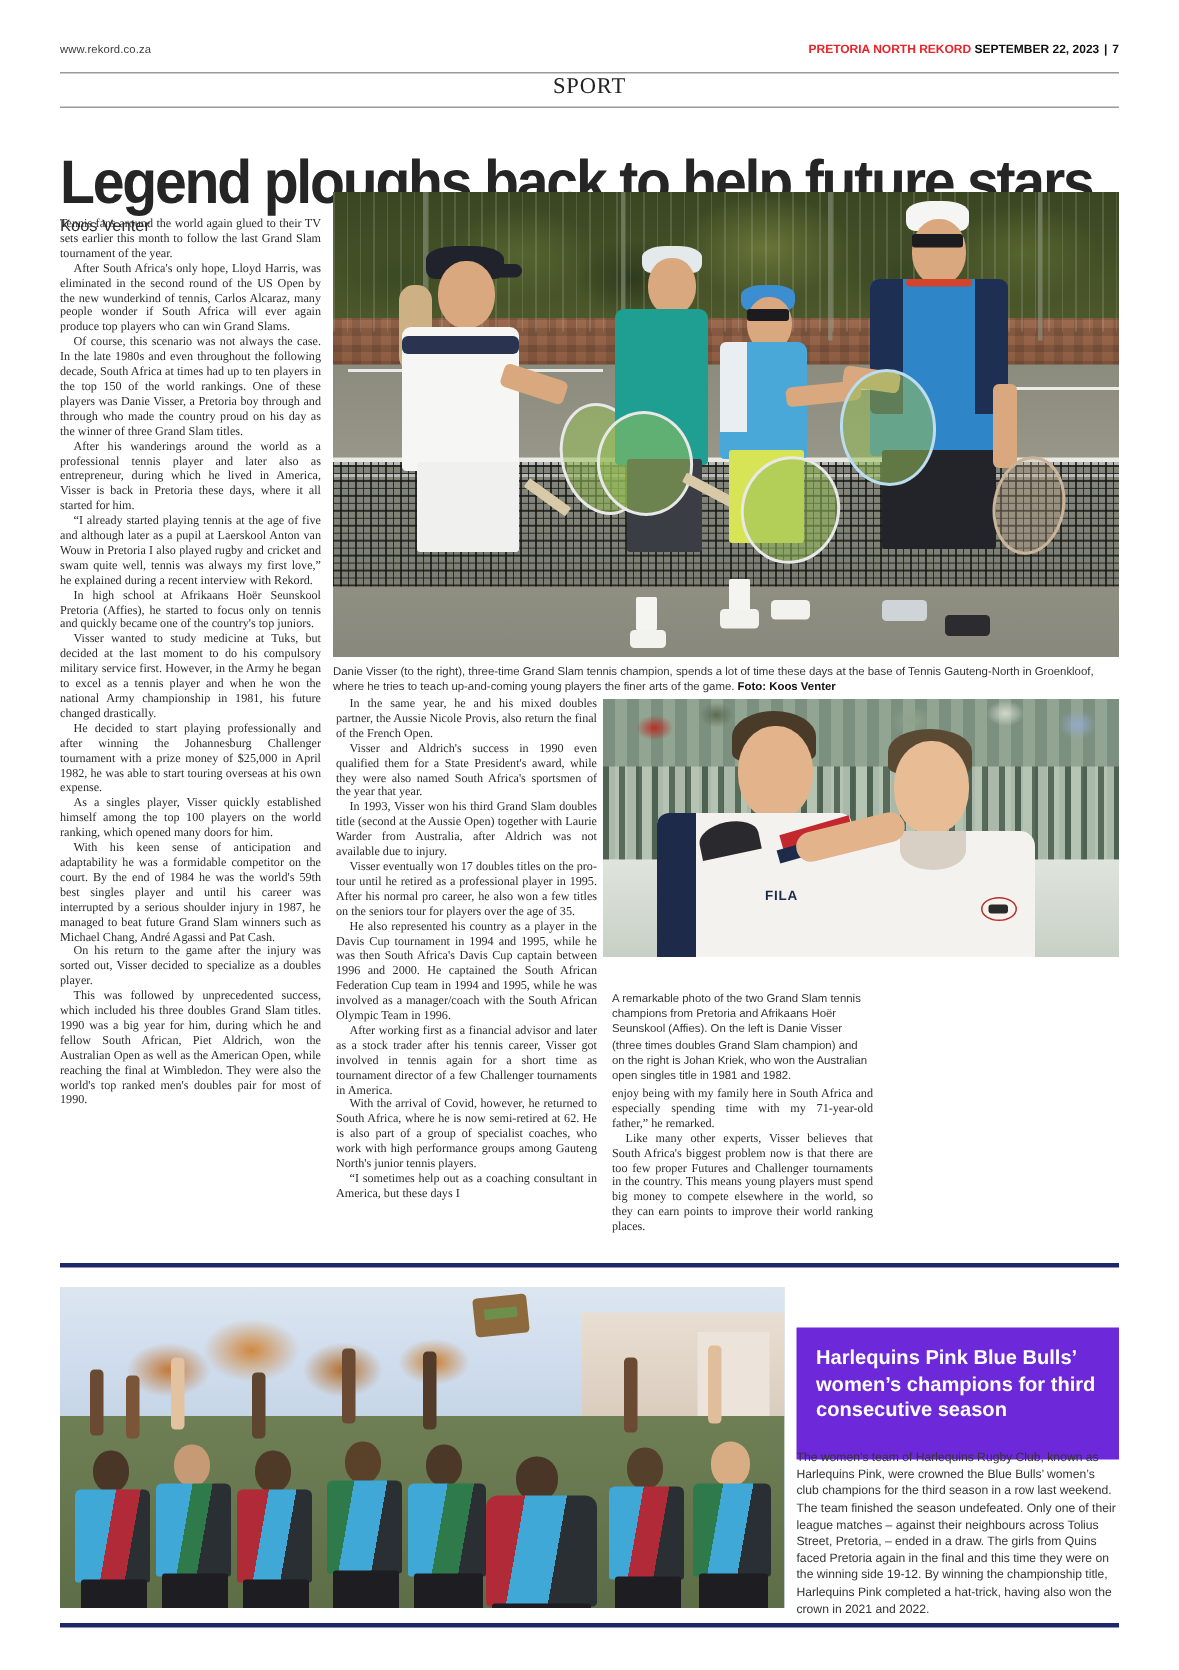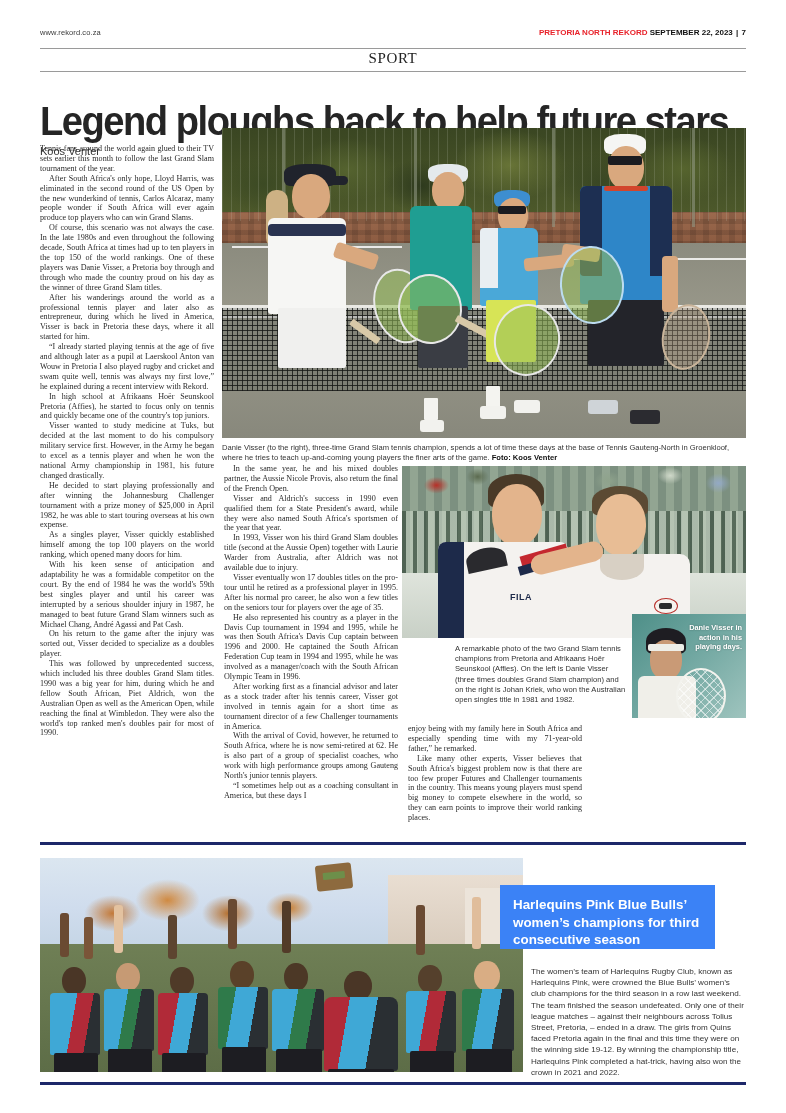--- a/index.html
+++ b/index.html
@@ -193,22 +193,22 @@
     position:absolute;left:290px;top:132px;
     font-family:"Liberation Sans", sans-serif;font-weight:bold;
     font-size:36px;color:#bfd6e8;letter-spacing:-1px;
     transform:rotate(-3deg);
   }
   .trophy{position:absolute;left:276px;top:6px;width:36px;height:26px;background:#8d6a3e;border-radius:3px;transform:rotate(-6deg);}
   .trophy:after{content:"";position:absolute;left:7px;top:8px;width:22px;height:7px;background:#6d8f4a;border-radius:1px;}
 
   
   .hq-head{
-    position:absolute;left:500px;top:885px;width:215px;height:64px;
-    background:#3b82f6;
+    position:absolute;left:531px;top:885px;width:215px;height:88px;
+    background:#6d28d9;
   }
   .hq-head-txt{
     position:absolute;left:13px;top:11px;width:190px;
     font-family:"Liberation Sans", sans-serif;
     font-weight:bold;font-size:13.4px;line-height:17.5px;
     color:#ffffff;
   }
   .hq-body{
     position:absolute;left:531px;top:966px;width:215px;
     font-family:"Liberation Sans", sans-serif;
@@ -360,33 +360,22 @@
     <div class="p2-man">
       <div style="position:absolute;left:190px;top:20px;width:56px;height:30px;background:#5b4a33;border-radius:50% 50% 18% 18%;"></div>
       <div class="head" style="left:194px;top:28px;width:50px;height:62px;background:#e8bd95;"></div>
       <div class="p2-jacket" style="left:162px;top:88px;width:126px;height:84px;border-radius:10px 10px 0 0;"></div>
       <div style="position:absolute;left:198px;top:88px;width:44px;height:26px;background:#d8d0c4;border-radius:0 0 50% 50%;"></div>
       <div class="bull-logo" style="left:252px;top:132px;"></div>
       <div class="arm" style="left:128px;top:82px;width:74px;height:20px;background:#e3b48c;transform:rotate(-14deg);border-radius:10px;"></div>
     </div>
   </div>
 
-  <div class="photo3">
-    <div class="p3-bg"></div>
-    <div style="position:absolute;left:14px;top:14px;width:40px;height:26px;background:#1e1d22;border-radius:50% 50% 20% 20%;"></div>
-    <div style="position:absolute;left:18px;top:26px;width:32px;height:40px;background:#c99a76;border-radius:46%;"></div>
-    <div style="position:absolute;left:16px;top:30px;width:36px;height:7px;background:#eeeee8;border-radius:2px;"></div>
-    <div style="position:absolute;left:6px;top:62px;width:58px;height:46px;background:#f0efe9;border-radius:6px 6px 0 0;"></div>
-    <div style="position:absolute;left:44px;top:54px;width:46px;height:52px;border:2px solid #f3f3ee;border-radius:50%;
-      background:repeating-linear-gradient(45deg,rgba(255,255,255,.55) 0 1px,transparent 1px 6px),
-                 repeating-linear-gradient(-45deg,rgba(255,255,255,.55) 0 1px,transparent 1px 6px);"></div>
-    <div class="p3-cap">Danie Visser in action in his playing days.</div>
-  </div>
-
-  <div class="cap-bar" style="left:408px;top:644px;width:174px;margin-left:47px;">A remarkable photo of the two Grand Slam tennis champions from Pretoria and Afrikaans Hoër Seunskool (Affies). On the left is Danie Visser (three times doubles Grand Slam champion) and on the right is Johan Kriek, who won the Australian open singles title in 1981 and 1982.</div>
+
+  <div class="cap-bar" style="left:408px;top:661px;width:174px;">A remarkable photo of the two Grand Slam tennis champions from Pretoria and Afrikaans Hoër Seunskool (Affies). On the left is Danie Visser (three times doubles Grand Slam champion) and on the right is Johan Kriek, who won the Australian open singles title in 1981 and 1982.</div>
 
   <div class="col" id="col3a" style="top:724px;">
     <p class="noindent">enjoy being with my family here in South Africa and especially spending time with my 71-year-old father,” he remarked.</p>
     <p>Like many other experts, Visser believes that South Africa's biggest problem now is that there are too few proper Futures and Challenger tournaments in the country. This means young players must spend big money to compete elsewhere in the world, so they can earn points to improve their world ranking places.</p>
   </div>
 
   <div class="divider" style="top:842px;"></div>
 
   <div class="photo4">
     <div class="p4-sky"></div>

